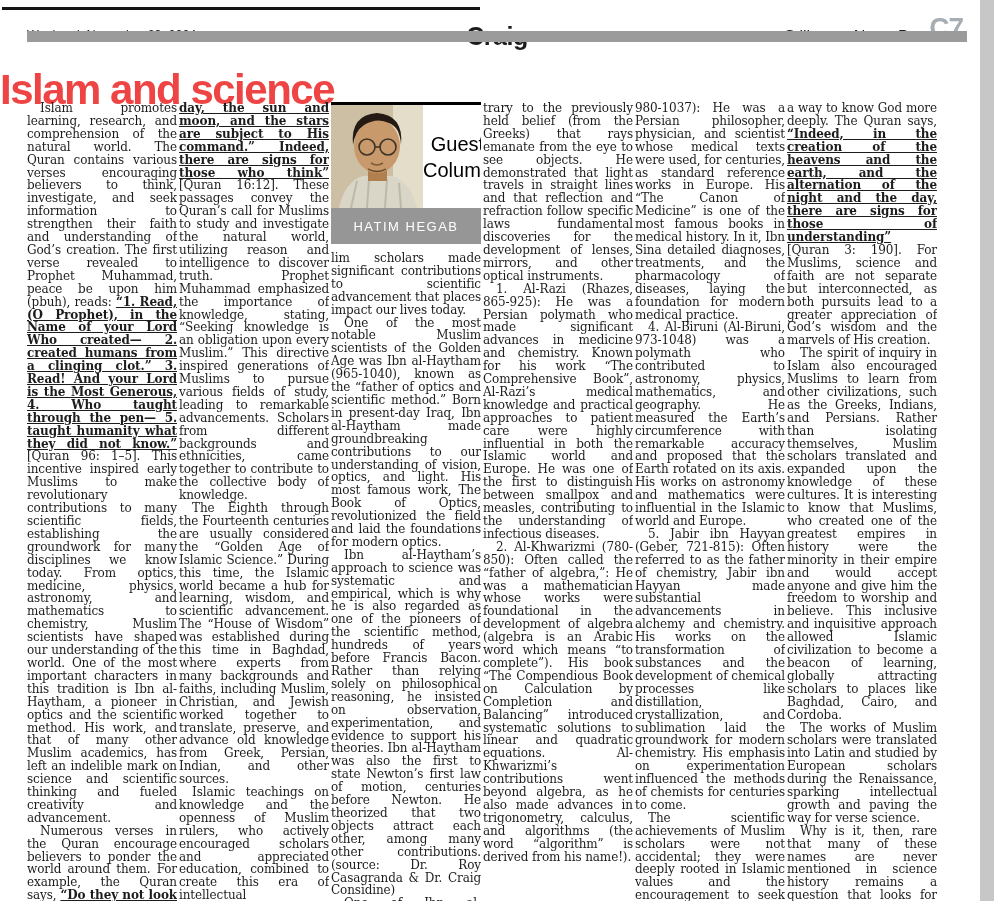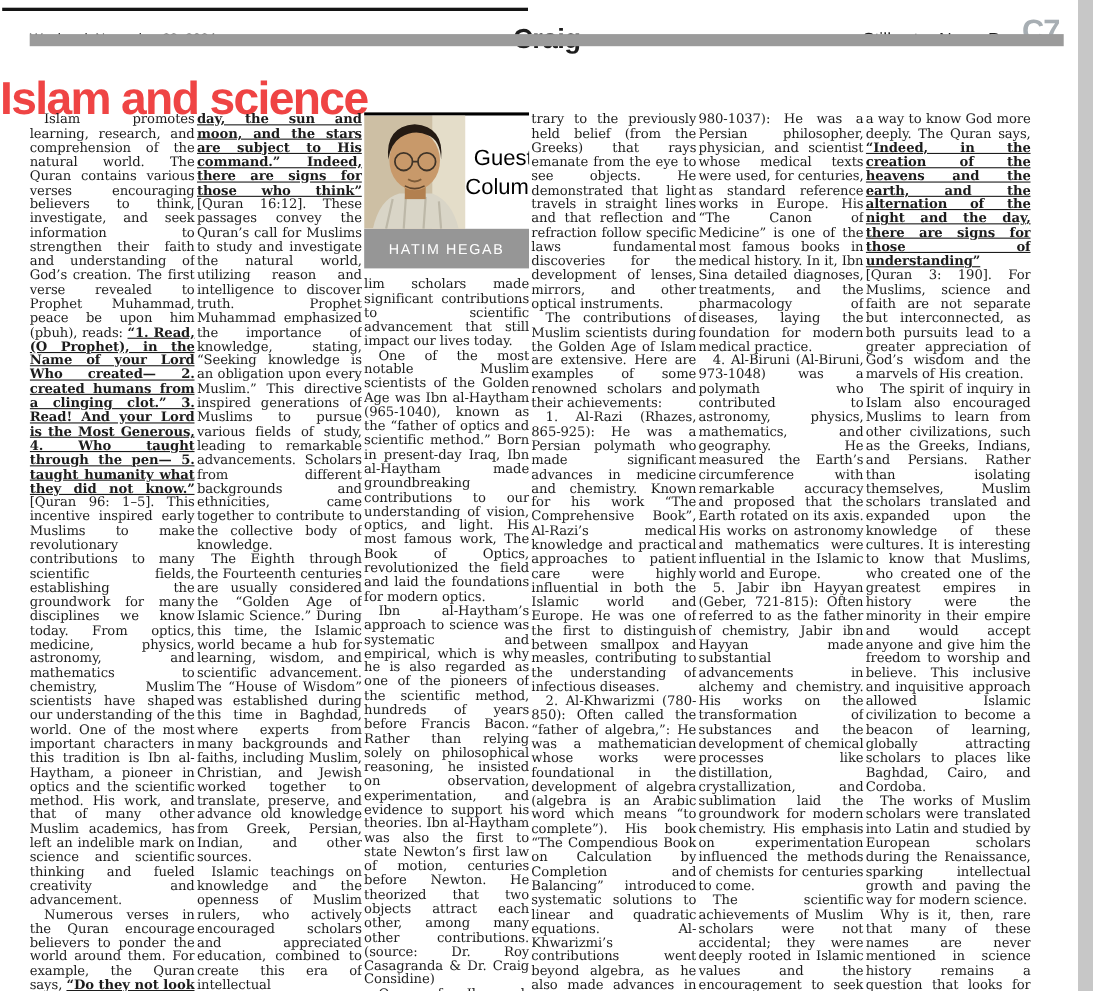--- a/index.html
+++ b/index.html
@@ -86,43 +86,42 @@
           <path d="M37 64 Q46 69 55 64" stroke="#5c432b" stroke-width="1.4" fill="none"></path>
         </svg>
         <div class="gb-label">
           <span>Guest</span>
           <span>Column</span>
         </div>
       </div>
       <div class="gb-namebar">HATIM HEGAB</div>
     </div>
     <div>
-        <p class="para"><span>lim scholars made significant contributions to scientific advancement that still impact our lives today.</span></p>
+        <p class="para"><span>lim scholars made significant contributions to scientific advancement that places impact our lives today.</span></p>
         <p class="para indent"><span>One of the most notable Muslim scientists of the Golden Age was Ibn al-Haytham (965-1040), known as the “father of optics and scientific method.” Born in present-day Iraq, Ibn al-Haytham made groundbreaking contributions to our understanding of vision, optics, and light. His most famous work, The Book of Optics, revolutionized the field and laid the foundations for modern optics.</span></p>
         <p class="para indent"><span>Ibn al-Haytham’s approach to science was systematic and empirical, which is why he is also regarded as one of the pioneers of the scientific method, hundreds of years before Francis Bacon. Rather than relying solely on philosophical reasoning, he insisted on observation, experimentation, and evidence to support his theories. Ibn al-Haytham was also the first to state Newton’s first law of motion, centuries before Newton. He theorized that two objects attract each other, among many other contributions. (source: Dr. Roy Casagranda &amp; Dr. Craig Considine)</span></p>
         <p class="para indent"><span>One of Ibn al-Haytham’s significant contributions to optics was his discovery that vision occurs when light enters the eye, con-</span></p>
       </div>
   </div>
   <div class="col">
       <div>
         <p class="para"><span>trary to the previously held belief (from the Greeks) that rays emanate from the eye to see objects. He demonstrated that light travels in straight lines and that reflection and refraction follow specific laws fundamental discoveries for the development of lenses, mirrors, and other optical instruments.</span></p>
-        <p class="para indent"><span>The contributions of Muslim scientists during the Golden Age of Islam are extensive. Here are examples of some renowned scholars and their achievements:</span></p>
         <p class="para indent"><span>1. Al-Razi (Rhazes, 865-925): He was a Persian polymath who made significant advances in medicine and chemistry. Known for his work “The Comprehensive Book”, Al-Razi’s medical knowledge and practical approaches to patient care were highly influential in both the Islamic world and Europe. He was one of the first to distinguish between smallpox and measles, contributing to the understanding of infectious diseases.</span></p>
         <p class="para indent"><span>2. Al-Khwarizmi (780-850): Often called the “father of algebra,”: He was a mathematician whose works were foundational in the development of algebra (algebra is an Arabic word which means “to complete”). His book “The Compendious Book on Calculation by Completion and Balancing” introduced systematic solutions to linear and quadratic equations. Al-Khwarizmi’s contributions went beyond algebra, as he also made advances in trigonometry, calculus, and algorithms (the word “algorithm” is derived from his name!).</span></p>
       </div>
     </div>
   <div class="col">
       <div>
         <p class="para"><span>980-1037): He was a Persian philosopher, physician, and scientist whose medical texts were used, for centuries, as standard reference works in Europe. His “The Canon of Medicine” is one of the most famous books in medical history. In it, Ibn Sina detailed diagnoses, treatments, and the pharmacology of diseases, laying the foundation for modern medical practice.</span></p>
         <p class="para indent"><span>4. Al-Biruni (Al-Biruni, 973-1048) was a polymath who contributed to astronomy, physics, mathematics, and geography. He measured the Earth’s circumference with remarkable accuracy and proposed that the Earth rotated on its axis. His works on astronomy and mathematics were influential in the Islamic world and Europe.</span></p>
         <p class="para indent"><span>5. Jabir ibn Hayyan (Geber, 721-815): Often referred to as the father of chemistry, Jabir ibn Hayyan made substantial advancements in alchemy and chemistry. His works on the transformation of substances and the development of chemical processes like distillation, crystallization, and sublimation laid the groundwork for modern chemistry. His emphasis on experimentation influenced the methods of chemists for centuries to come.</span></p>
         <p class="para indent"><span>The scientific achievements of Muslim scholars were not accidental; they were deeply rooted in Islamic values and the encouragement to seek knowledge and understand the world. Islamic teachings emphasize that knowledge is not only a means to understand the physical world but also</span></p>
       </div>
     </div>
   <div class="col">
       <div>
         <p class="para"><span>a way to know God more deeply. The Quran says, </span><span class="b">“Indeed, in the creation of the heavens and the earth, and the alternation of the night and the day, there are signs for those of understanding”</span><span> [Quran 3: 190]. For Muslims, science and faith are not separate but interconnected, as both pursuits lead to a greater appreciation of God’s wisdom and the marvels of His creation.</span></p>
         <p class="para indent"><span>The spirit of inquiry in Islam also encouraged Muslims to learn from other civilizations, such as the Greeks, Indians, and Persians. Rather than isolating themselves, Muslim scholars translated and expanded upon the knowledge of these cultures. It is interesting to know that Muslims, who created one of the greatest empires in history were the minority in their empire and would accept anyone and give him the freedom to worship and believe. This inclusive and inquisitive approach allowed Islamic civilization to become a beacon of learning, globally attracting scholars to places like Baghdad, Cairo, and Cordoba.</span></p>
-        <p class="para indent"><span>The works of Muslim scholars were translated into Latin and studied by European scholars during the Renaissance, sparking intellectual growth and paving the way for modern science.</span></p>
+        <p class="para indent"><span>The works of Muslim scholars were translated into Latin and studied by European scholars during the Renaissance, sparking intellectual growth and paving the way for verse science.</span></p>
         <p class="para indent"><span>Why is it, then, rare that many of these names are never mentioned in science history remains a question that looks for an answer!</span></p>
       </div>
     </div>
 </div>
 
 </body></html>

